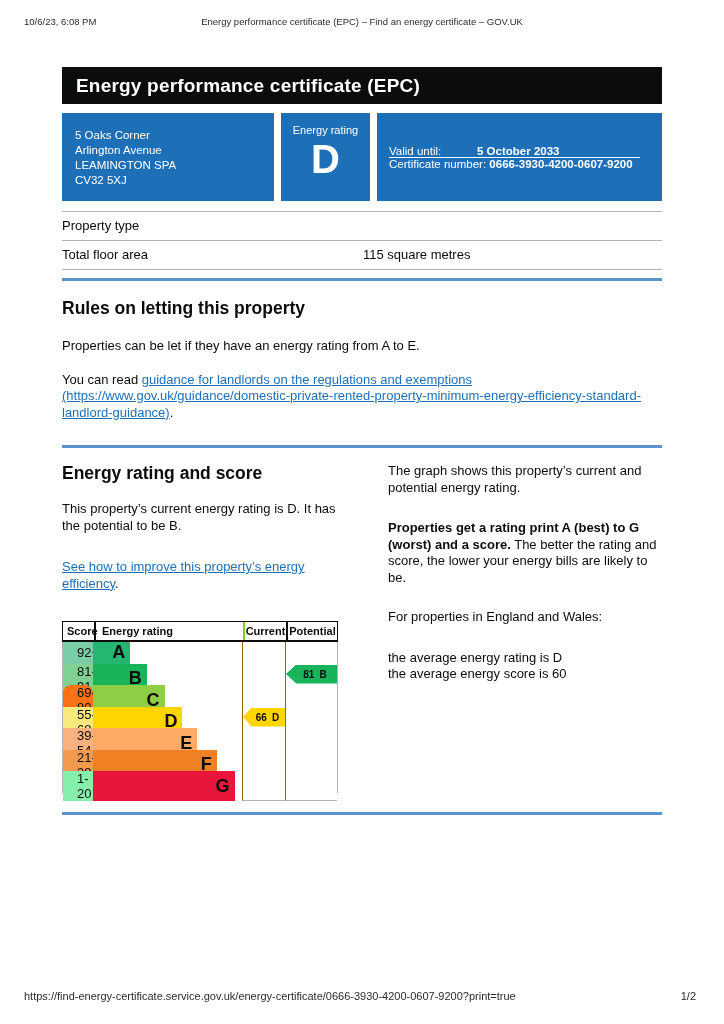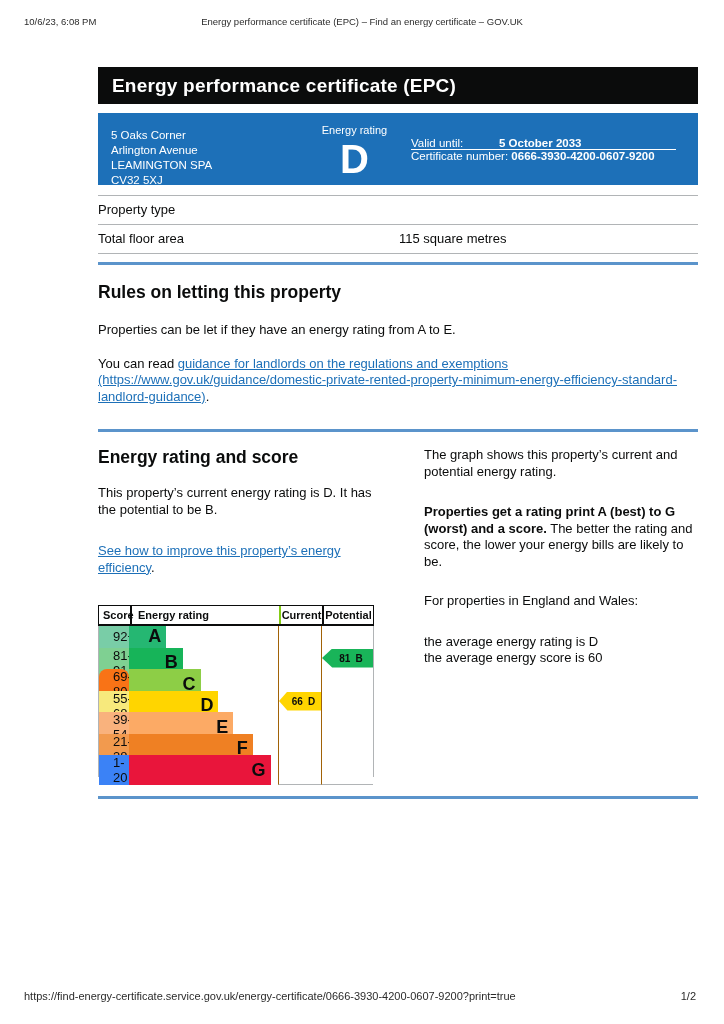--- a/index.html
+++ b/index.html
@@ -7,28 +7,28 @@
   body {
     width:724px; height:1024px; position:relative; overflow:hidden;
     font-family:"Liberation Sans", sans-serif; color:#0b0c0c;
   }
   
   .print-header { position:absolute; top:16px; left:24px; right:24px; font-size:9.5px; color:#2b2b2b; }
   .ph-time { position:absolute; left:0; top:0; }
   .ph-title { text-align:center; }
   .print-footer { position:absolute; top:990px; left:24px; right:28px; display:flex; justify-content:space-between; font-size:11px; color:#2b2b2b; }
 
-  .content { position:absolute; left:62px; top:67px; width:600px;margin-left:36px; }
+  .content { position:absolute; left:62px; top:67px; width:600px; }
 
   
   .banner { background:#0b0c0c; color:#fff; height:37px; display:flex; align-items:center;
             padding-left:14px; font-size:19px; font-weight:bold; letter-spacing:.2px; }
 
   
-  .summary { display:flex; gap:0; margin-top:9px; height:72px; }
+  .summary { display:flex; gap:7px; margin-top:9px; height:88px; }
   .summary > div { background:#1d70b8; color:#fff; }
   .cell-address { width:212px; padding:15px 12px 12px 13px; font-size:11.5px; line-height:15px; }
   .cell-rating { width:89px; display:flex; flex-direction:column; align-items:center; padding-top:11px; }
   .rating-label { font-size:11px; }
   .rating-letter { font-size:40px; font-weight:bold; line-height:46px; }
   .cell-valid { flex:1; padding:13px 22px 12px 12px; font-size:11.5px; display:flex; flex-direction:column; justify-content:center; }
   .valid-label { display:inline-block; width:88px; }
   .valid-value, .cert-value { font-weight:bold; }
   .valid-divider { border-top:1px solid #fff; }
 
@@ -216,21 +216,21 @@
             <div class="epc-score" style="background: rgb(242, 154, 78);">21-38</div>
             <div class="epc-rating-cell">
                 <div class="band-bar" style="width: 83%; background: rgb(239, 128, 35);">
                   <span>F</span>
                 </div>
               </div>
             <div class="epc-current-cell"></div>
             <div class="epc-potential-cell"></div>
           </div>
           <div class="epc-row">
-            <div class="epc-score" style="background: #3b82f6;">1-20</div>
+            <div class="epc-score" style="background: #86efac;">1-20</div>
             <div class="epc-rating-cell">
                 <div class="band-bar" style="width: 95%; background: rgb(233, 21, 59);">
                   <span>G</span>
                 </div>
               </div>
             <div class="epc-current-cell"></div>
             <div class="epc-potential-cell"></div>
           </div>
         </div>
       </div>

